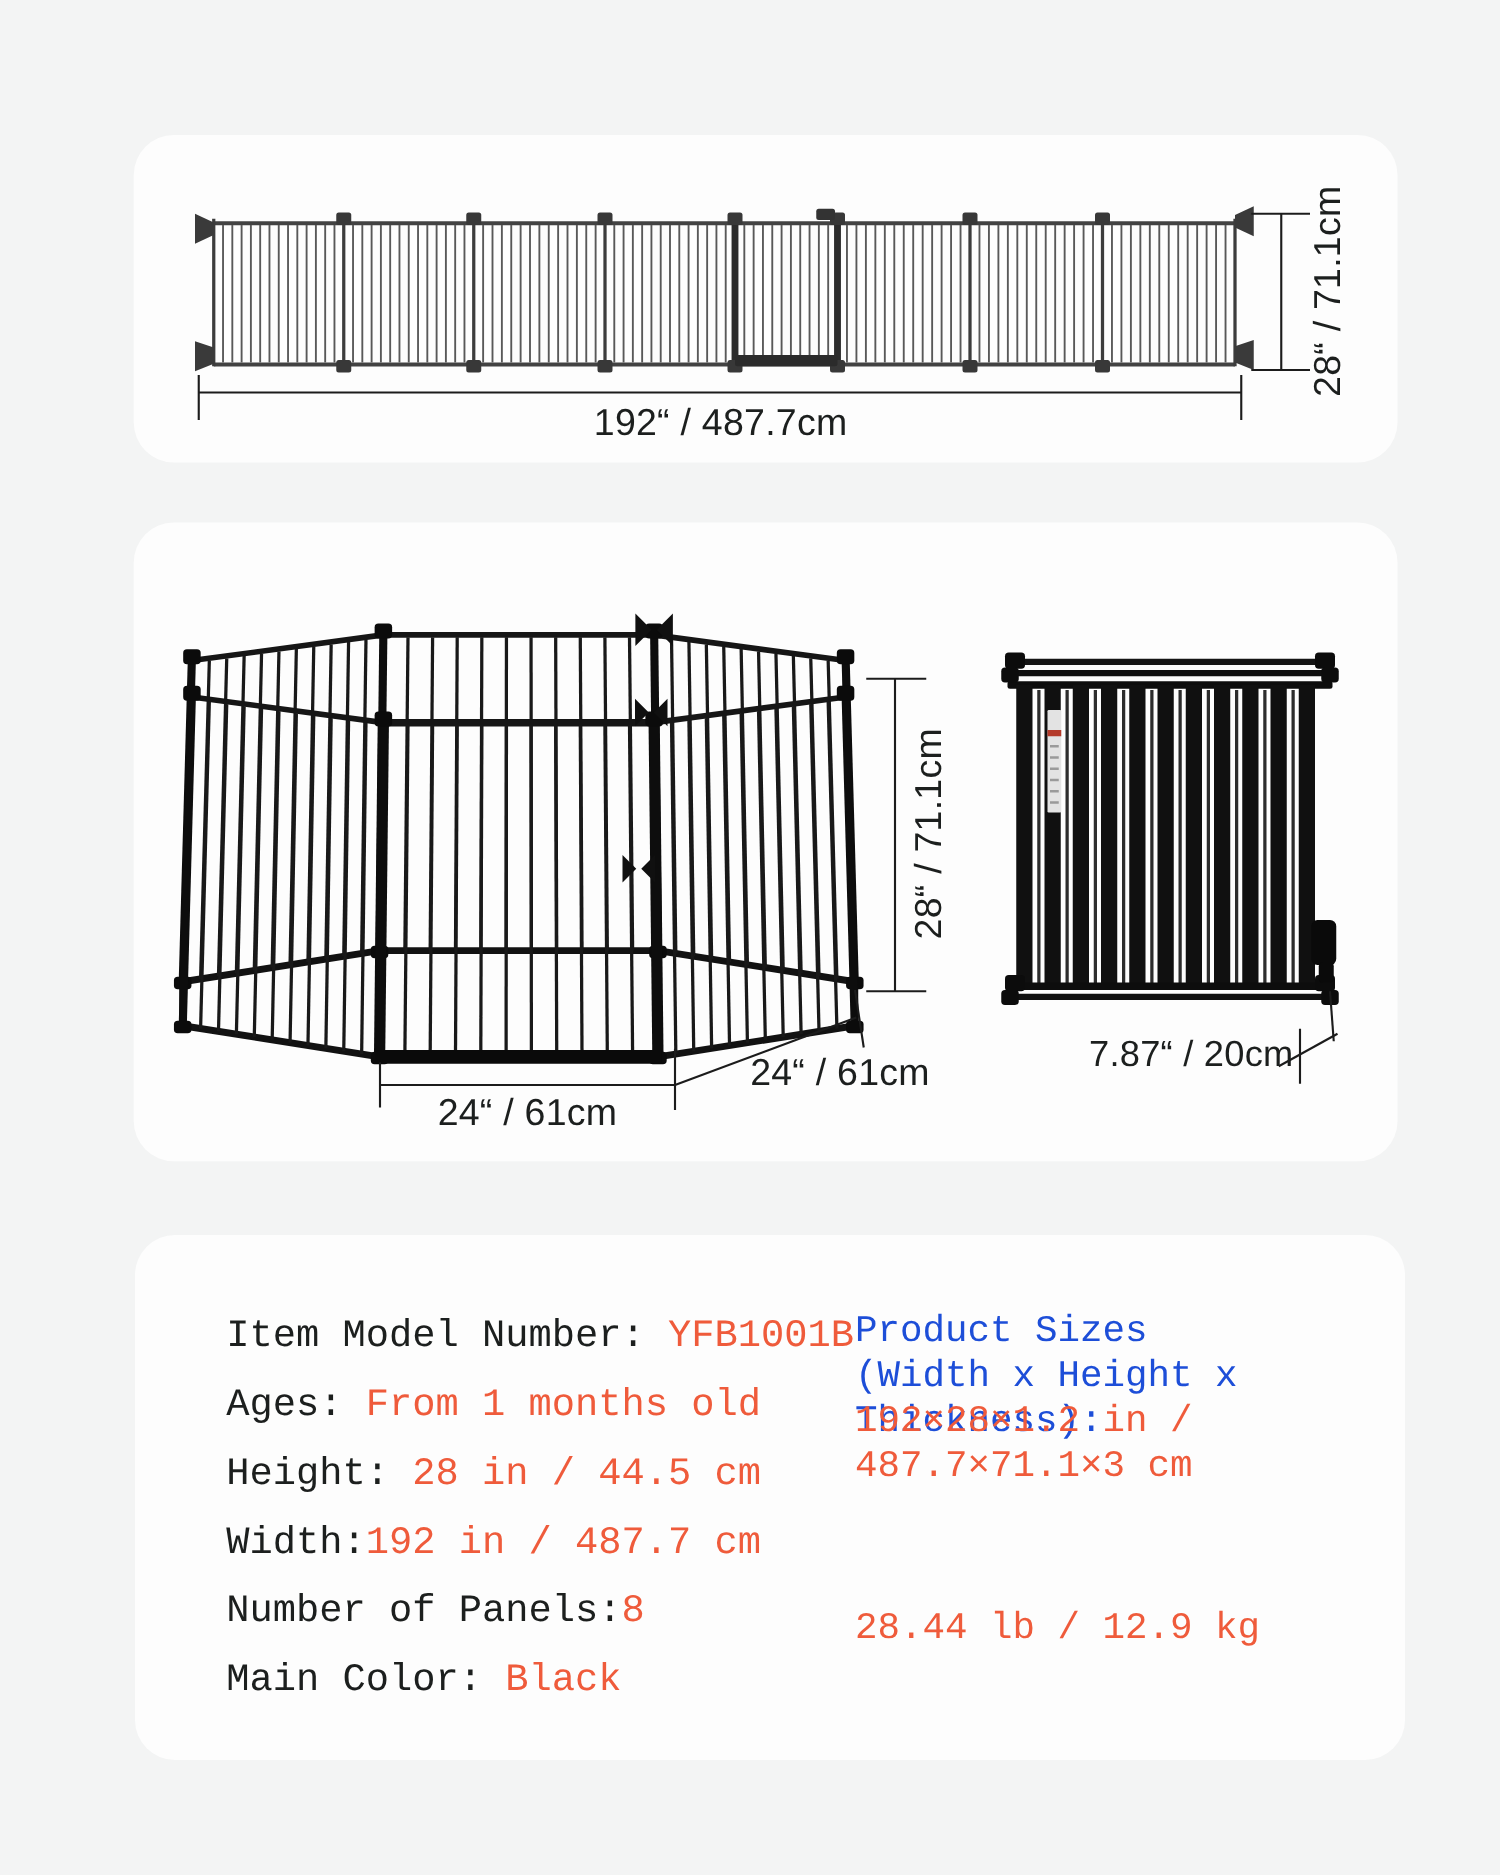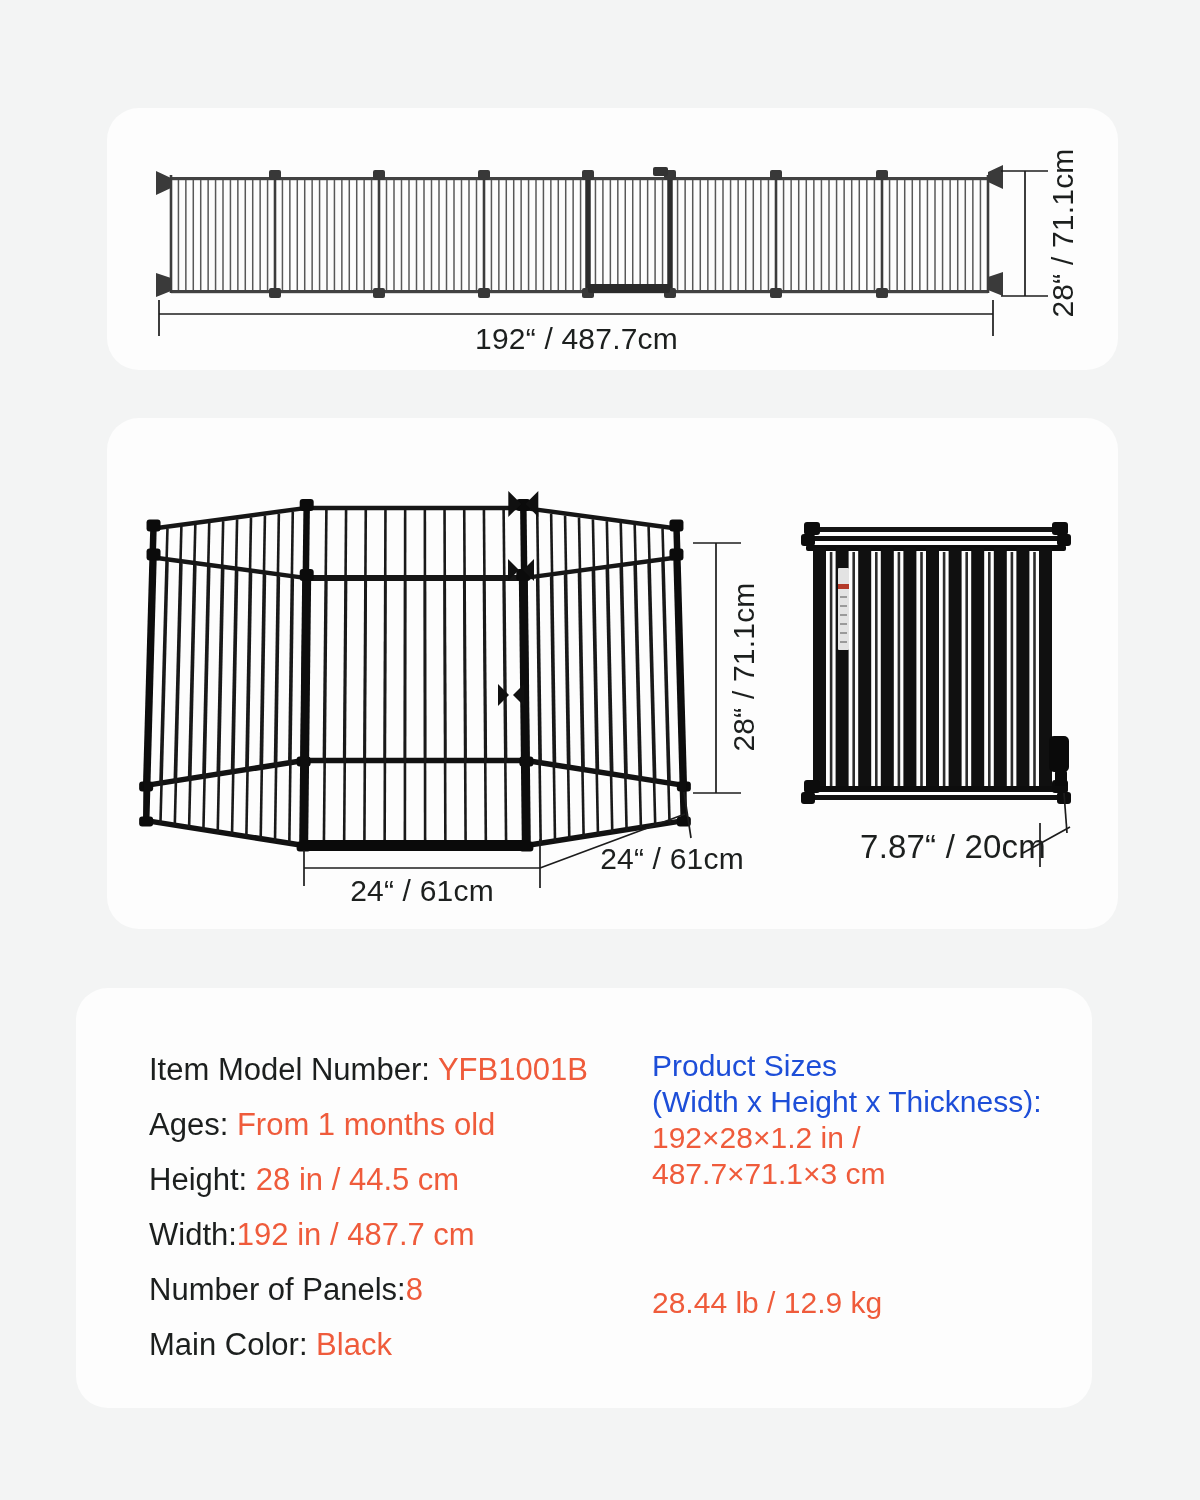--- a/index.html
+++ b/index.html
@@ -8,21 +8,21 @@
     background:#f3f4f4;
     font-family:"Liberation Sans", sans-serif;
     -webkit-font-smoothing:antialiased;
     overflow:hidden;
   }
   .card{
     position:absolute;background:#fdfdfd;border-radius:32px;
   }
   #card-flat{left:107px;top:108px;width:1011px;height:262px;}
   #card-pen{left:107px;top:418px;width:1011px;height:511px;}
-  #card-specs{left:76px;top:988px;width:1016px;height:420px;}
+  #card-specs{left:108px;top:988px;width:1016px;height:420px;font-family:Liberation Mono, monospace;}
   .diagram-svg{position:absolute;left:0;top:0;}
   .dim-label{
     position:absolute;color:#1c1f1e;font-size:30px;font-weight:400;
     text-align:center;white-space:nowrap;letter-spacing:0.2px;
   }
   .dim-label.rot{
     width:160px;height:160px;display:flex;align-items:center;justify-content:center;
     transform:rotate(-90deg);
   }
   .spec-row{position:absolute;left:73px;font-size:31px;line-height:1.15;white-space:nowrap;}
@@ -361,21 +361,21 @@
       <rect x="950" y="374" width="14" height="12" fill="#0c0c0c" rx="3"></rect>
       <rect x="942" y="318" width="20" height="36" fill="#0a0a0a" rx="5"></rect>
       <rect x="948" y="352" width="12" height="16" fill="#0a0a0a" rx="3"></rect>
       <line x1="933" y1="405" x2="933" y2="449" stroke="#1c1c1c" stroke-width="1.7"></line>
       <line x1="957" y1="375" x2="960" y2="415" stroke="#1c1c1c" stroke-width="1.7"></line>
       <line x1="916" y1="435" x2="963" y2="409" stroke="#1c1c1c" stroke-width="1.7"></line>
     </svg>
   <div class="dim-label rot" style="left:557px;top:169px;">28“ / 71.1cm</div>
   <div class="dim-label" style="left:195px;top:456px;width:240px;">24“ / 61cm</div>
   <div class="dim-label" style="left:445px;top:424px;width:240px;">24“ / 61cm</div>
-  <div class="dim-label" style="left:726px;top:410px;width:240px;font-size:33px;">7.87“ / 20cm</div>
+  <div class="dim-label" style="left:726px;top:410px;width:240px;font-size:29px;">7.87“ / 20cm</div>
 </div>
 
 <div class="card" id="card-specs">
   <div class="spec-row" style="top:64px;"><span class="spec-label">Item Model Number: </span><span class="spec-value">YFB1001B</span></div>
   <div class="spec-row" style="top:119px;"><span class="spec-label">Ages: </span><span class="spec-value">From 1 months old</span></div>
   <div class="spec-row" style="top:174px;"><span class="spec-label">Height: </span><span class="spec-value">28 in / 44.5 cm</span></div>
   <div class="spec-row" style="top:229px;"><span class="spec-label">Width:</span><span class="spec-value">192 in / 487.7 cm</span></div>
   <div class="spec-row" style="top:284px;text-align:center;"><span class="spec-label">Number of Panels:</span><span class="spec-value">8</span></div>
   <div class="spec-row" style="top:339px;"><span class="spec-label">Main Color: </span><span class="spec-value">Black</span></div>
 

